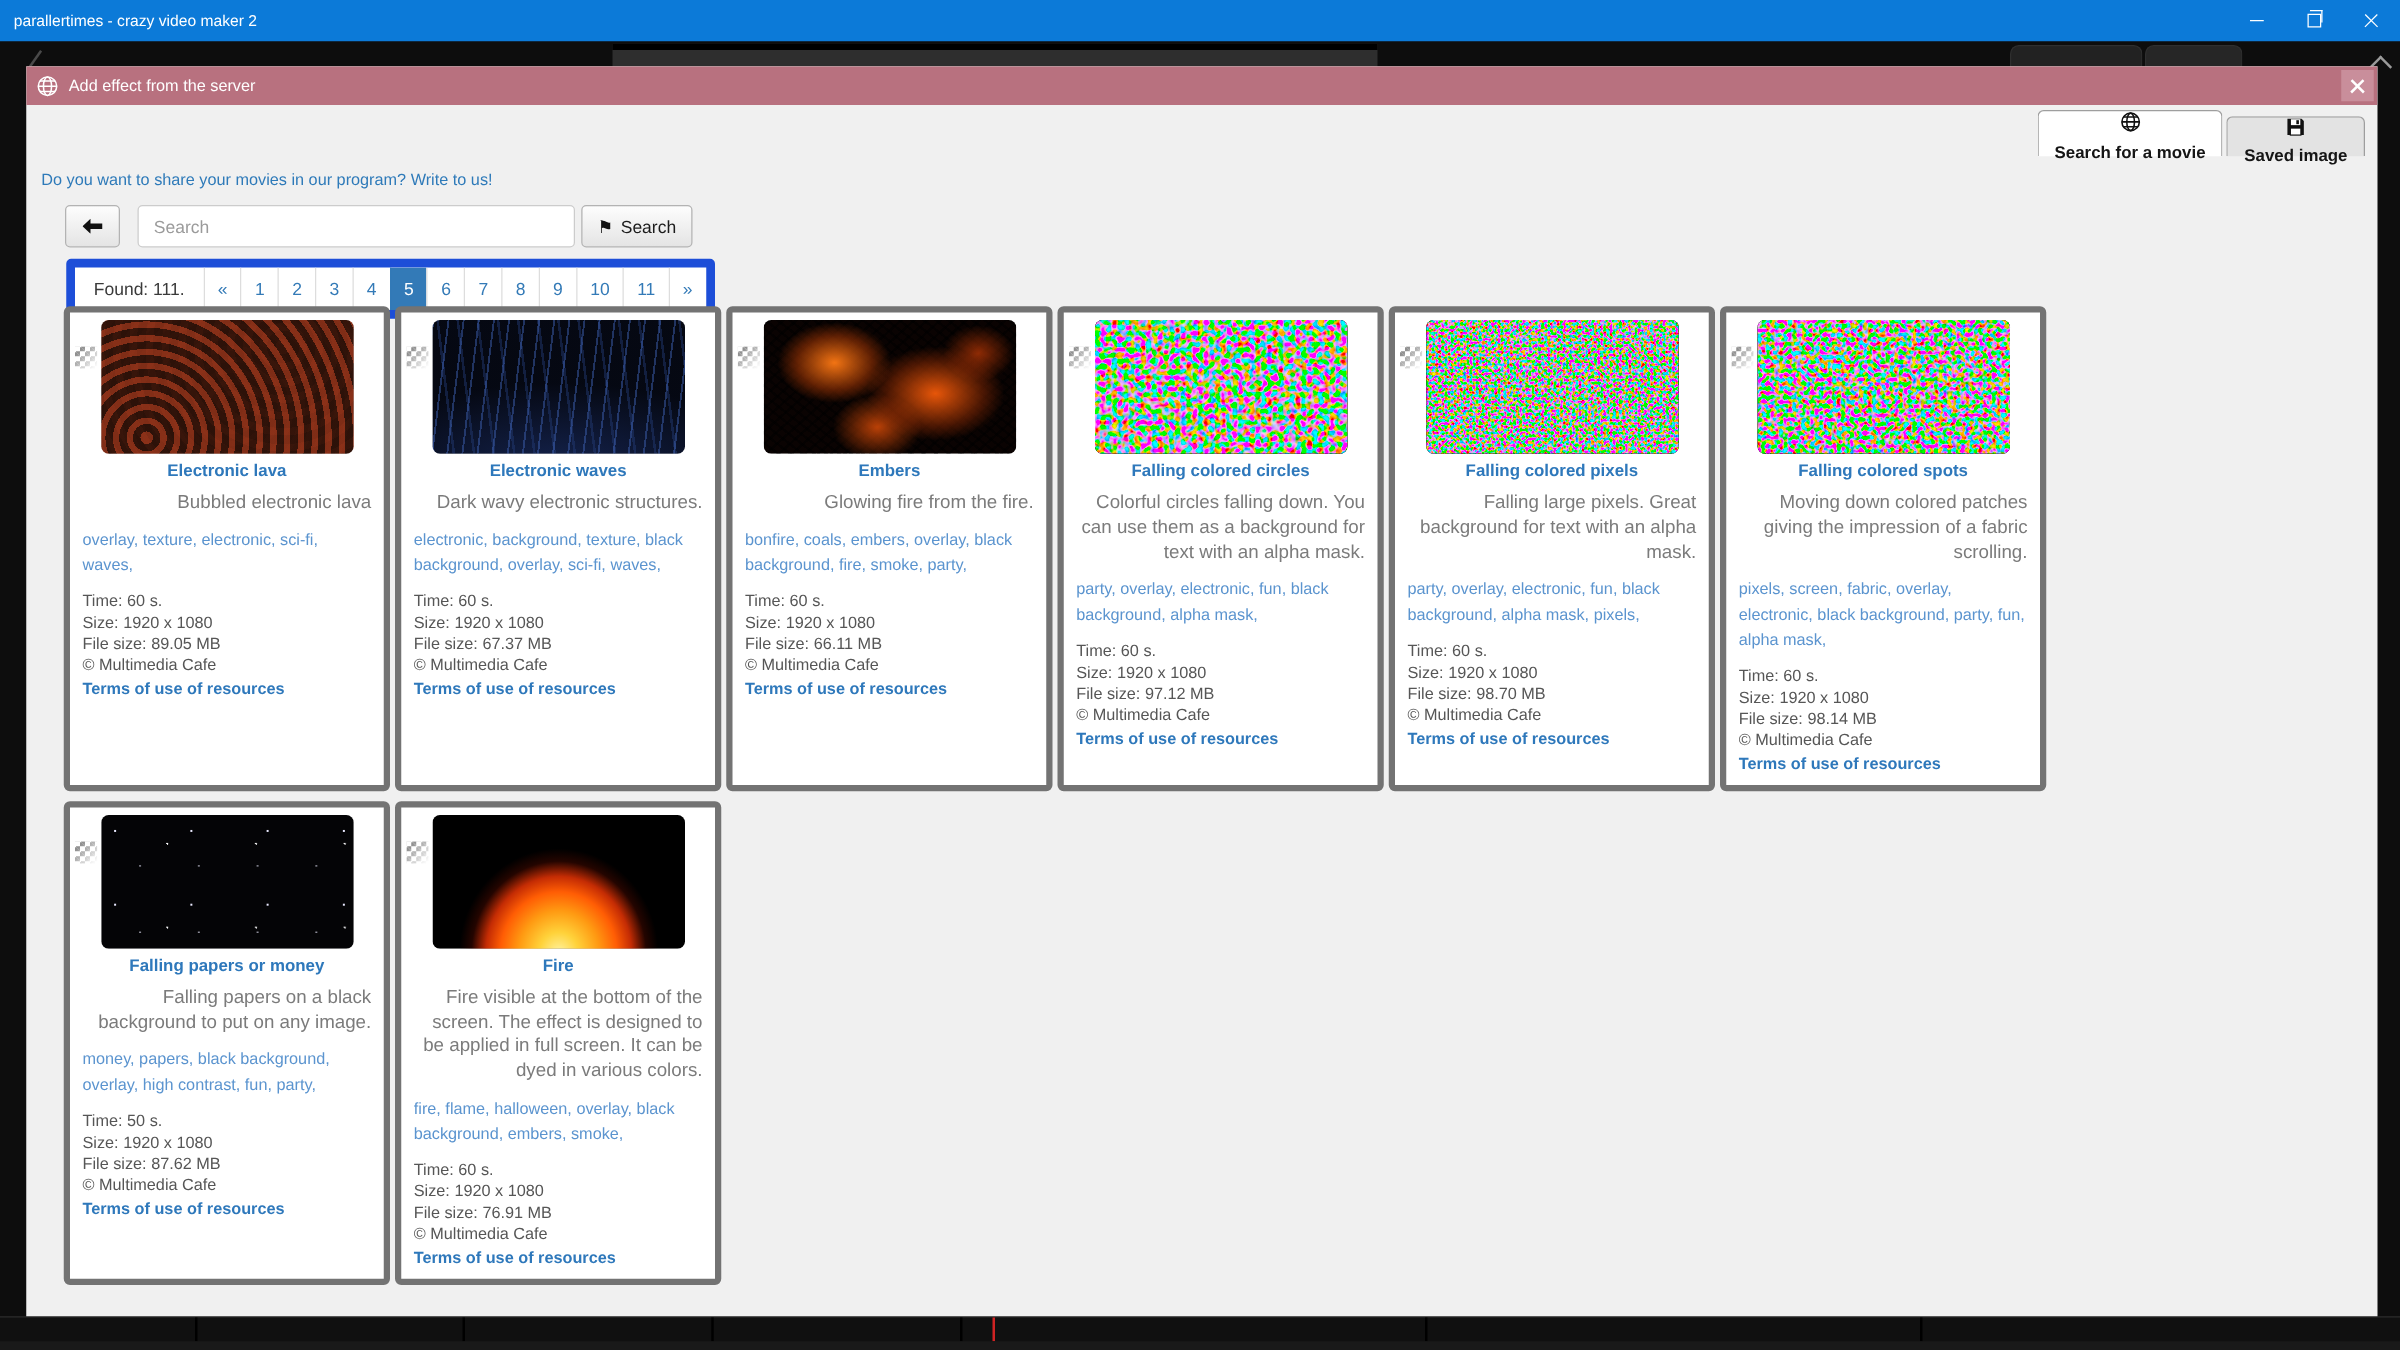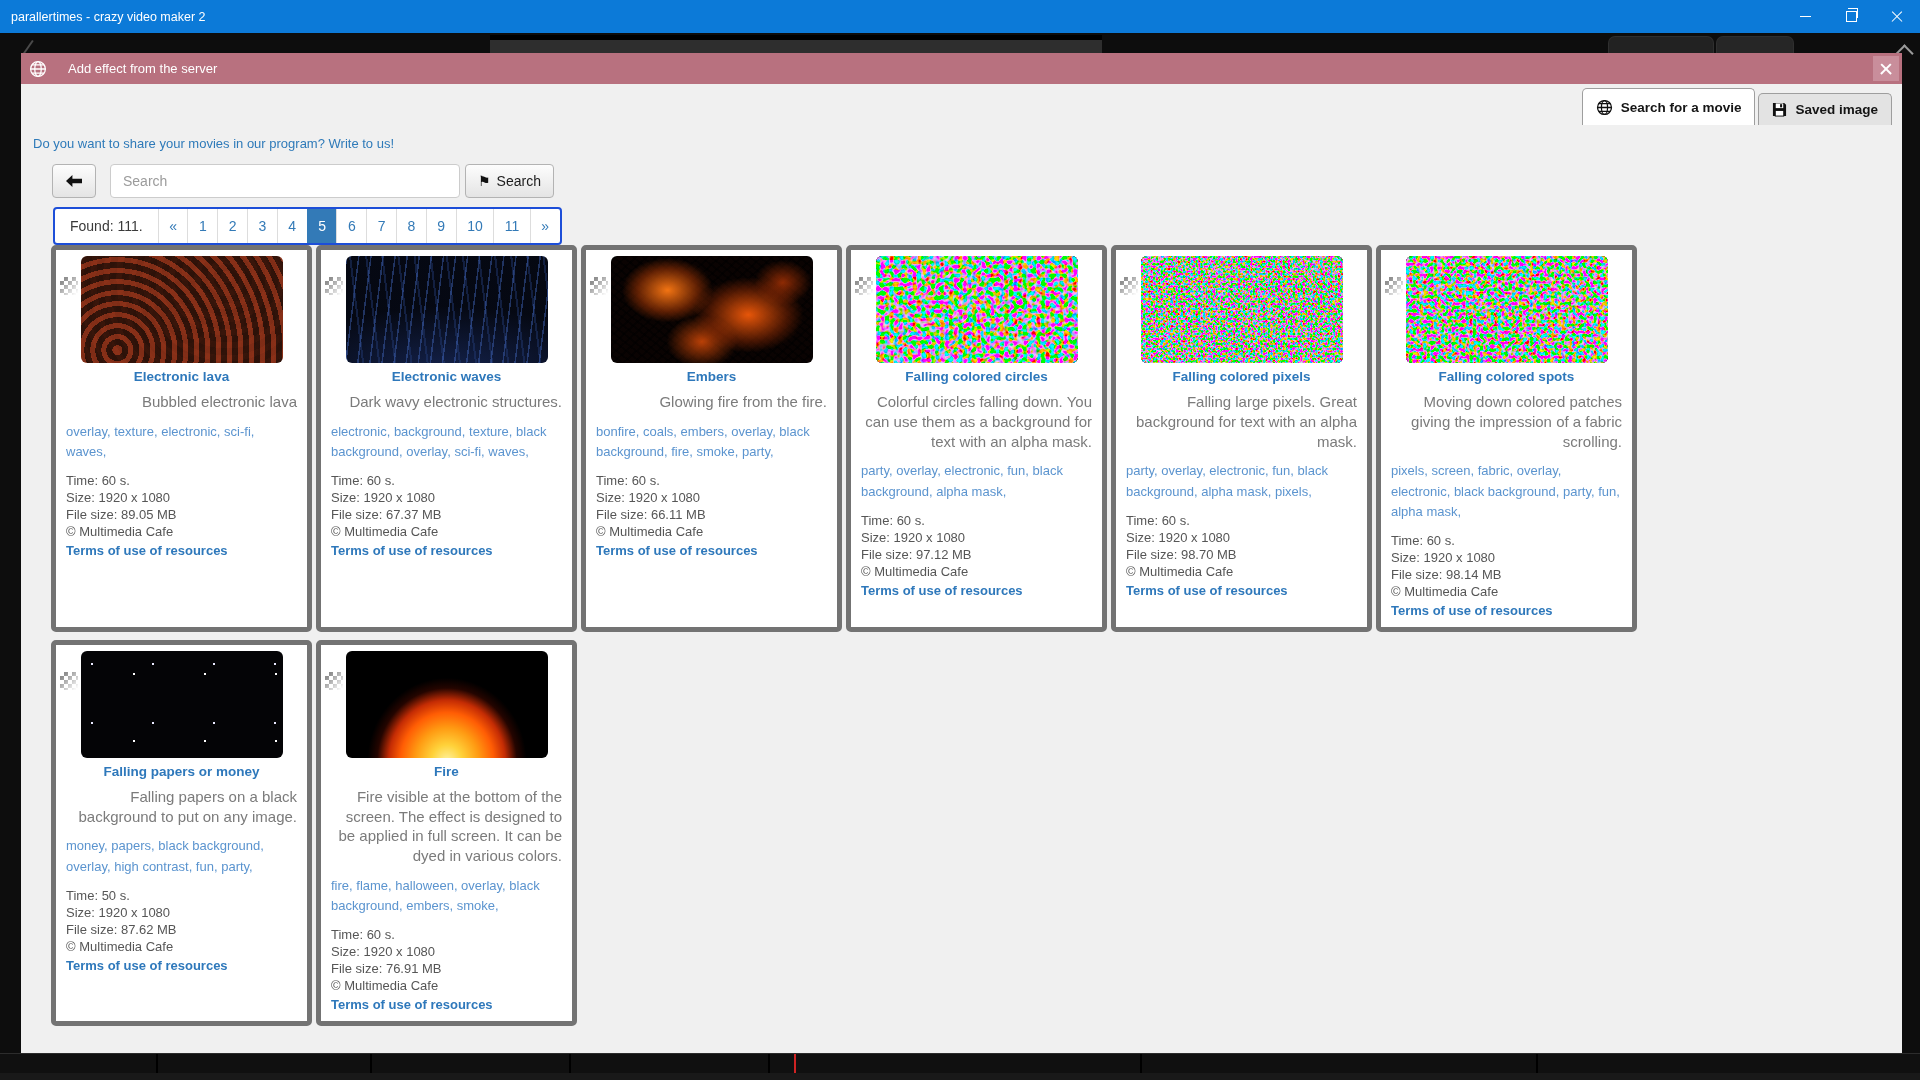--- a/index.html
+++ b/index.html
@@ -30,49 +30,49 @@
   .bg-pencil{position:absolute;left:27px;top:39px;width:2px;height:17px;background:#4a4a4a;transform:rotate(35deg);}
   .timeline{position:absolute;left:0;right:0;top:1053px;height:27px;background:#101010;border-top:1px solid #2c2c2c;}
   .timeline::after{content:"";position:absolute;left:0;right:0;bottom:0;height:8px;background:#191919;}
   .seg-line{position:absolute;top:0;bottom:8px;width:2px;background:#000;}
   .playhead{position:absolute;top:0;width:2px;height:19px;background:#cf2323;}
 
   
   .dialog{position:absolute;left:21px;top:53px;width:1881px;height:1000px;background:#f0f0f0;overflow:hidden;z-index:5;}
   .dlg-header{position:absolute;top:0;left:0;right:0;height:31px;background:#b8717f;color:#fff;display:flex;align-items:center;}
   .dlg-header .globe{margin-left:8px;}
-  .dlg-title{margin-left:21px;font-size:13px;}
+  .dlg-title{margin-left:8px;font-size:13px;}
   .dlg-close{position:absolute;right:3px;top:3px;width:26px;height:25px;background:#c98e9b;
              display:flex;align-items:center;justify-content:center;cursor:pointer;}
   .ic-x2{position:relative;width:14px;height:14px;}
   .ic-x2::before,.ic-x2::after{content:"";position:absolute;left:0;top:6px;width:14px;height:2.4px;background:#fff;}
   .ic-x2::before{transform:rotate(45deg);} .ic-x2::after{transform:rotate(-45deg);}
 
   
   .tabs{position:absolute;top:35px;right:10px;display:flex;align-items:flex-end;gap:3px;z-index:3;}
   .tab{display:flex;align-items:center;gap:8px;padding:0 13px;height:32px;background:#e3e3e3;
        border:1px solid #9e9e9e;border-bottom:none;border-radius:5px 5px 0 0;
-       font-size:13.5px;font-weight:700;color:#151515;cursor:pointer;box-sizing:border-box;}
+       font-size:13.5px;font-weight:700;color:#151515;cursor:pointer;box-sizing:border-box;flex-direction:column;}
   .tab.active{height:37px;background:#fff;}
 
   
   .share{position:absolute;left:12px;top:83px;font-size:13px;color:#2e7ab9;text-decoration:none;cursor:pointer;}
   .controls{position:absolute;left:31px;top:111px;height:34px;display:flex;align-items:stretch;}
   .btn{display:flex;align-items:center;justify-content:center;gap:6px;
        background:linear-gradient(#fdfdfd,#e4e4e4);border:1px solid #b3b3b3;border-radius:4px;
        font-family:"Liberation Sans",sans-serif;font-size:14px;color:#1c1c1c;cursor:pointer;padding:0 12px;}
   .btn.back{width:44px;padding:0;}
   .search-input{margin-left:14px;width:350px;border:1px solid #ccc;border-radius:4px;padding:0 12px;
        font-family:"Liberation Sans",sans-serif;font-size:14px;color:#333;background:#fff;outline:none;box-sizing:border-box;}
   .search-input::placeholder{color:#9b9b9b;}
   .btn.searchb{margin-left:5px;}
   .flag{font-size:14px;color:#111;}
 
   .pagination{position:absolute;left:32px;top:154px;height:34px;display:flex;align-items:stretch;
-       background:#fff;border:2px solid #1d4ed8;border-radius:4px;overflow:hidden;font-size:14px;}
+       background:#fff;border:7px solid #1d4ed8;border-radius:4px;overflow:hidden;font-size:14px;}
   .pg-found{display:flex;align-items:center;padding:0 15px;color:#3a3a3a;}
   .pg-item{display:flex;align-items:center;padding:0 10.5px;border-left:1px solid #ddd;color:#337ab7;cursor:pointer;}
   .pg-item.active{background:#337ab7;color:#fff;border-left-color:#337ab7;}
 
   
   .cards{position:absolute;left:30px;top:192px;width:1600px;display:flex;flex-wrap:wrap;
          align-items:stretch;align-content:flex-start;}
   .card{width:261px;margin:0 4px 8px 0;background:#fff;border:5px solid #737373;border-radius:5px;
         padding:6px 10px 8px;box-sizing:border-box;position:relative;}
   .checker{position:absolute;left:4px;top:27px;width:18px;height:18px;

